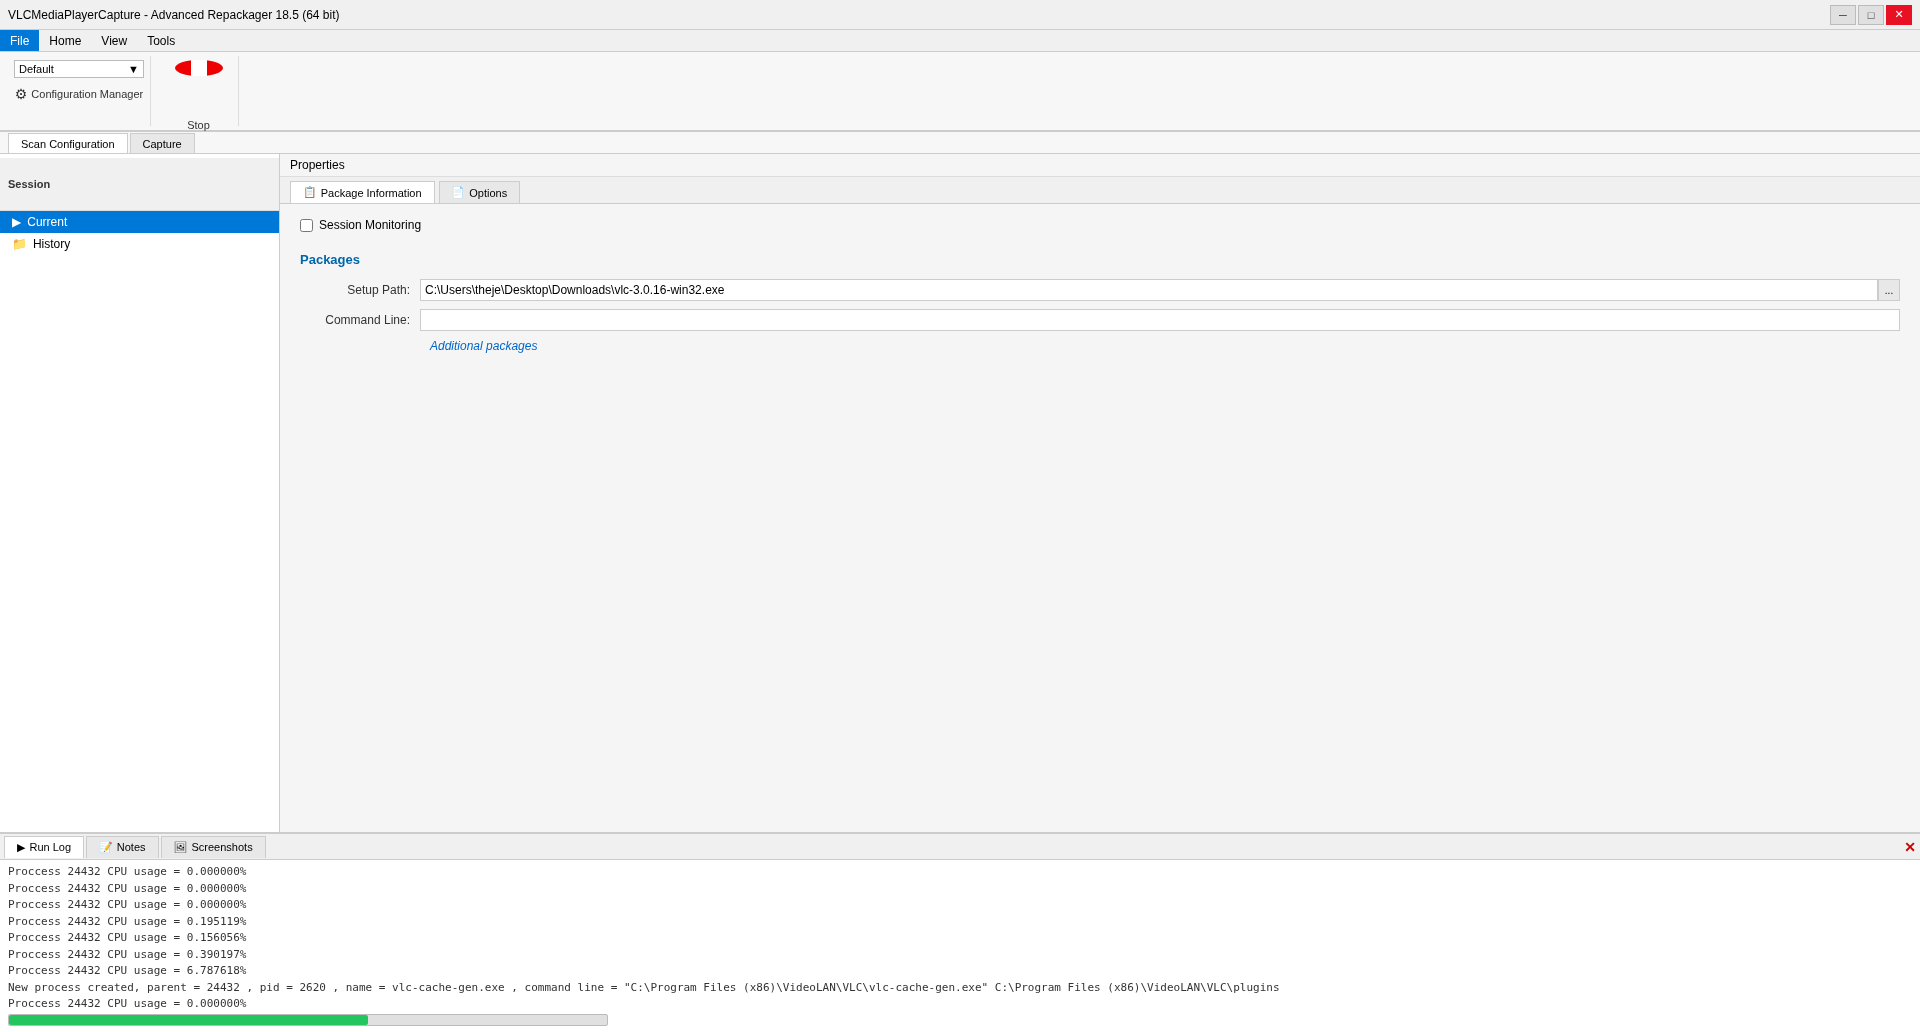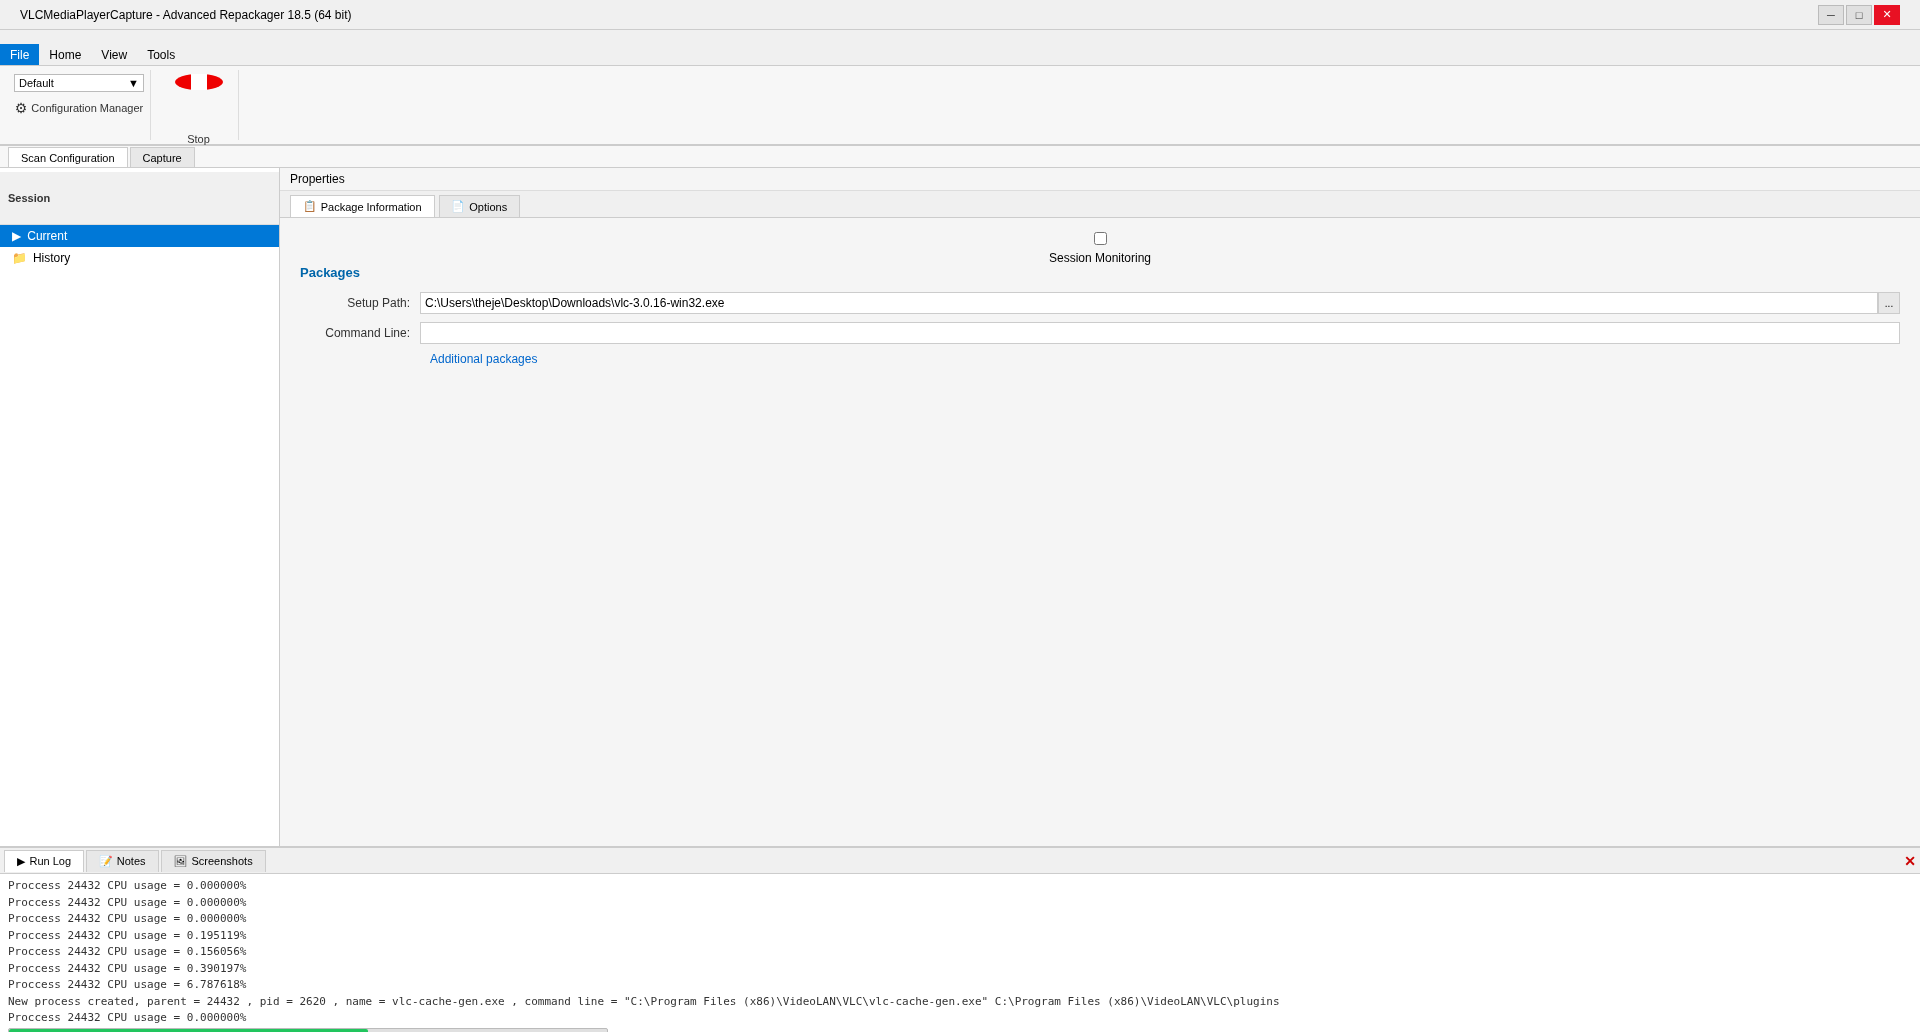--- a/index.html
+++ b/index.html
@@ -5,21 +5,21 @@
     * { margin: 0; padding: 0; box-sizing: border-box; }
     body { font-family: 'Segoe UI', Tahoma, sans-serif; font-size: 12px; background: #f0f0f0; overflow: hidden; width: 1920px; height: 1032px; }
 
     
     #title-bar {
       background: #f0f0f0;
       height: 30px;
       display: flex;
       align-items: center;
       justify-content: space-between;
-      padding: 0 20px;
+      padding: 0 8px;
       border-bottom: 1px solid #ccc;
       user-select: none;
     }
     #window-controls { display: flex; gap: 2px; }
     .win-btn {
       width: 26px; height: 20px;
       background: #e0e0e0;
       border: 1px solid #bbb;
       cursor: pointer;
       display: flex; align-items: center; justify-content: center;
@@ -27,21 +27,20 @@
     }
     .win-btn.close { background: #e81123; color: white; border-color: #e81123; }
 
     
     #menu-bar {
       background: #f0f0f0;
       height: 22px;
       display: flex;
       align-items: center;
       border-bottom: 1px solid #ccc;
-      margin-top: 14px;
     }
     .menu-item {
       padding: 2px 10px;
       font-size: 12px;
       cursor: pointer;
       height: 100%;
       display: flex; align-items: center;
     }
     .menu-item.active { background: #0078d7; color: white; }
 
@@ -165,23 +164,22 @@
       border: 1px solid #ccc;
       border-bottom: none;
       background: white;
     }
     .prop-tab:not(.active) { background: #e8e8e8; }
     .properties-body {
       padding: 14px 20px;
     }
     .session-monitoring {
       display: flex; align-items: center; gap: 6px;
-      margin-bottom: 0;
-      font-size: 12px;
-      flex-direction: column;
+      margin-bottom: 20px;
+      font-size: 12px;
     }
     .section-title {
       font-size: 13px;
       color: #0066aa;
       font-weight: 600;
       margin-bottom: 12px;
     }
     .form-row {
       display: flex;
       align-items: center;
@@ -373,21 +371,21 @@
         <span class="form-label">Setup Path:</span>
         <div class="setup-path-wrapper">
           <input class="setup-path-input" type="text" value="C:\Users\theje\Desktop\Downloads\vlc-3.0.16-win32.exe" style="">
           <button class="browse-btn">...</button>
         </div>
       </div>
       <div class="form-row">
         <span class="form-label">Command Line:</span>
         <input class="form-input" type="text" style="">
       </div>
-      <div style="margin-top:6px;">
+      <div style="margin-top:6px;font-style:italic;">
         <a class="additional-packages">Additional packages</a>
       </div>
     </div>
   </div>
 
 </div>
 
 <div id="bottom-panel">
   <div class="bottom-tabs">
     <div class="bottom-tab active">

